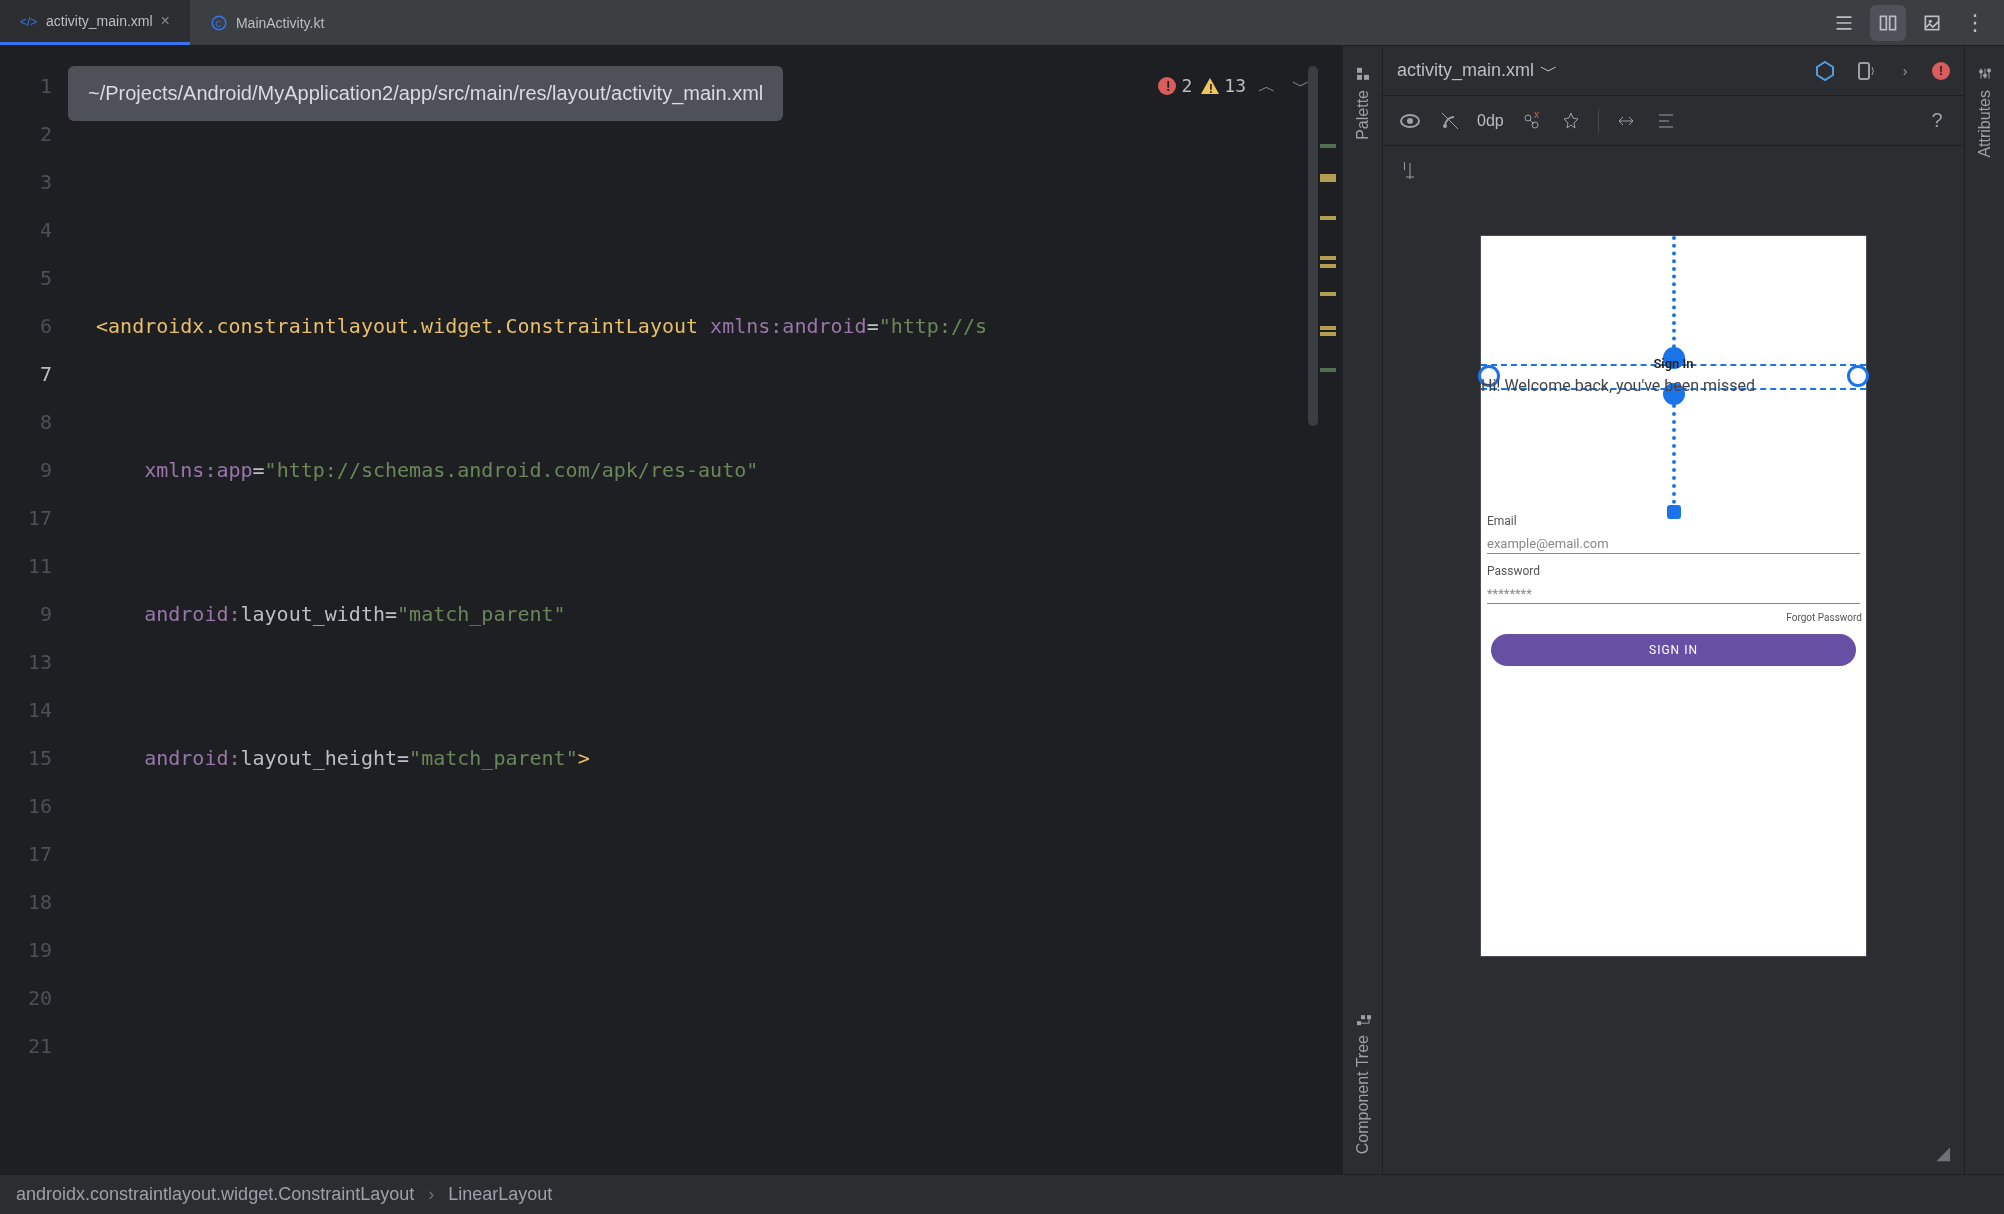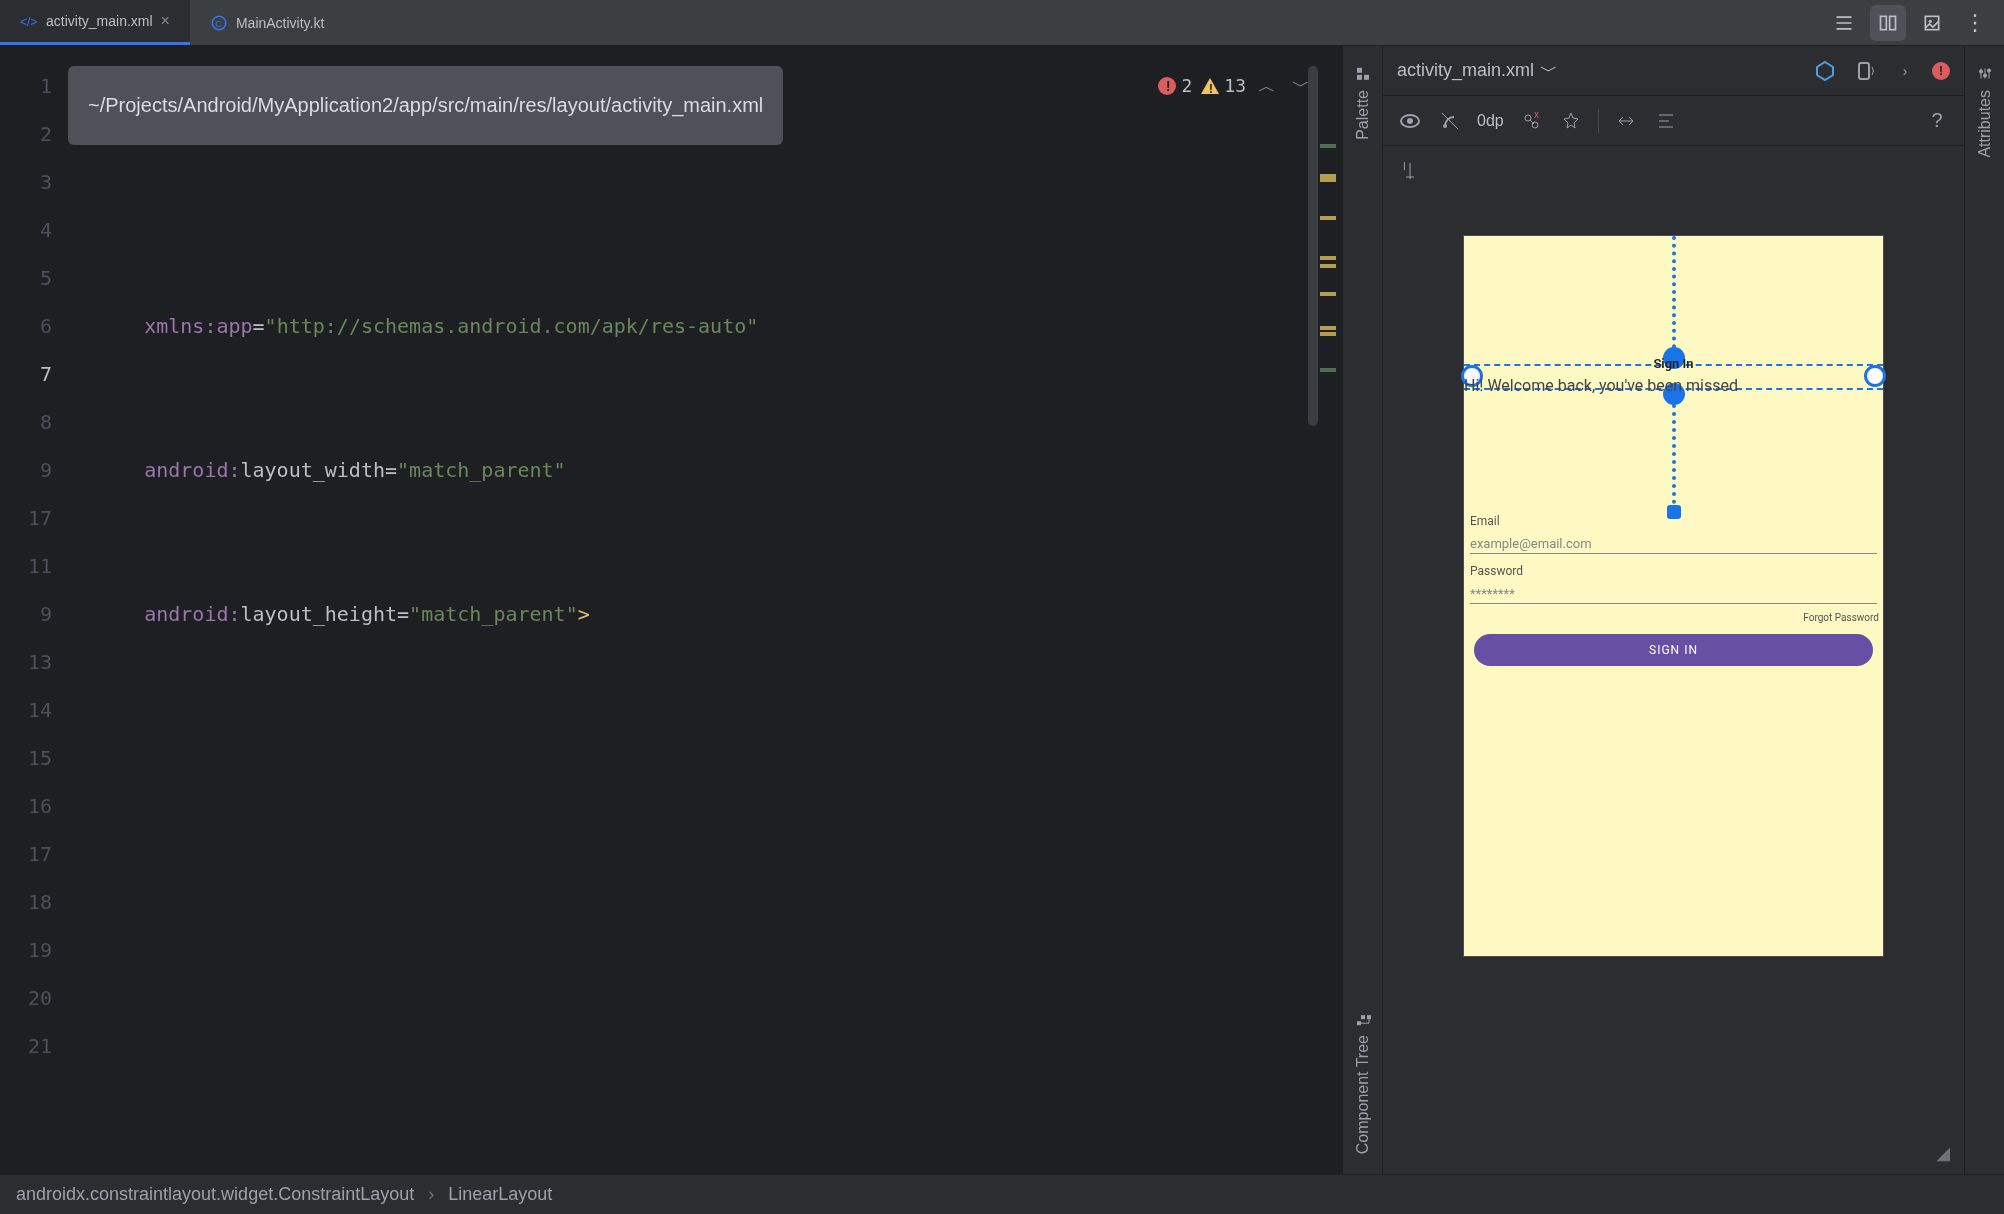--- a/index.html
+++ b/index.html
@@ -9,21 +9,21 @@
   .tabbar { height:46px; background:#3C3F41; display:flex; align-items:stretch; border-bottom:1px solid #1E1F22; position:relative; }
   .tab { display:flex; align-items:center; gap:8px; padding:0 20px; color:#BCBEC4; cursor:pointer; }
   .tab.active { background:#2B2D30; border-bottom:3px solid #3574F0; }
   .tab .close { color:#868A91; font-size:16px; }
   .tab-icon { width:18px; height:18px; }
   .tabbar-right { position:absolute; right:10px; top:0; bottom:0; display:flex; align-items:center; gap:8px; }
   .ib { width:36px; height:36px; display:flex; align-items:center; justify-content:center; border-radius:6px; color:#BCBEC4; }
   .ib.active { background:#4E5157; }
   .ib.dots { font-size:22px; letter-spacing:2px; }
   
-  .tooltip { position:absolute; top:66px; left:68px; background:#4E5157; color:#D9DBE2; padding:28px 20px; border-radius:6px; font-size:20px; z-index:50; }
+  .tooltip { position:absolute; top:66px; left:68px; background:#4E5157; color:#D9DBE2; padding:16px 20px; border-radius:6px; font-size:20px; z-index:50; }
   
   .main { flex:1; display:flex; overflow:hidden; }
   .editor-pane { flex:1; display:flex; flex-direction:column; position:relative; background:#1E1F22; overflow:hidden; }
   .design-pane { width:582px; background:#2B2D30; border-left:1px solid #1E1F22; display:flex; flex-direction:column; }
   
   .editor-body { flex:1; display:flex; overflow:hidden; position:relative; font-family:"Consolas","Menlo",monospace; font-size:20px; line-height:48px; }
   .gutter { width:72px; background:#1E1F22; text-align:right; color:#4B5059; padding-top:16px; }
   .gutter div { padding-right:20px; height:48px; }
   .gutter div.sel { color:#BCBEC4; }
   .code { flex:1; padding-top:16px; white-space:pre; overflow:hidden; position:relative; }
@@ -55,21 +55,21 @@
   .side-rail.right { border-left:none; border-left:1px solid #1E1F22; }
   
   .dt-row { display:flex; align-items:center; padding:10px 14px; gap:14px; border-bottom:1px solid #1E1F22; color:#BCBEC4; min-height:50px;}
   .dt-file { display:flex; align-items:center; gap:6px; font-size:18px; }
   .dt-row .grow { flex:1; }
   .dt-ic { width:26px; height:26px; display:flex; align-items:center; justify-content:center; color:#9DA0A8; }
   .dp { font-size:16px; }
   .red-dot { width:18px;height:18px;border-radius:50%; background:#DB5C5C; display:flex;align-items:center;justify-content:center;color:#1E1F22;font-size:12px;font-weight:bold;}
   
   .canvas-wrap { flex:1; display:flex; align-items:flex-start; justify-content:center; padding:40px 0; position:relative; overflow:hidden; }
-  .device { width:419px; height:720px; background:#fef9c3; position:relative; box-shadow:0 0 0 1px #4B4D52; font-family:Roboto,Arial,sans-serif; color:#222; }
+  .device { width:385px; height:720px; background:#ffffff; position:relative; box-shadow:0 0 0 1px #4B4D52; font-family:Roboto,Arial,sans-serif; color:#222; }
   
   .zig-v { position:absolute; left:50%; width:0; border-left:4px dotted #1A73E8; transform:translateX(-2px); }
   .zig-v.top { top:0; height:120px; }
   .zig-v.bot { top:160px; height:116px; }
   .guide-h { position:absolute; left:0; right:0; top:128px; border-top:2px dashed #1A73E8; }
   .guide-h2{ position:absolute; left:0; right:0; top:152px; border-top:2px dashed #1A73E8; }
   .anchor { position:absolute; width:22px; height:22px; background:#1A73E8; border-radius:50%; transform:translate(-50%,-50%); }
   .anchor.sq { border-radius:3px; width:14px; height:14px; }
   .anchor.ring { background:#FDFBFF; border:3px solid #1A73E8; }
   
@@ -152,20 +152,21 @@
             <div>15</div>
           <div>16</div>
             <div>17</div>
             <div>18</div>
           <div>19</div>
             <div>20</div>
             <div>21</div>
         </div>
         <div class="code">
           <div class="line">&nbsp;</div>
+          <div class="line"><span class="tag">&lt;</span><span class="tag">androidx.constraintlayout.widget.ConstraintLayout </span><span class="ns">xmlns:</span><span class="ns">android</span><span class="op">=</span><span class="str">"http://s</span></div>
           <div class="line">    <span class="ns">xmlns:</span><span class="ns">app</span><span class="op">=</span><span class="str">"http://schemas.android.com/apk/res-auto"</span></div>
           <div class="line">    <span class="ns">android:</span><span class="attr">layout_width</span><span class="op">=</span><span class="str">"match_parent"</span></div>
           <div class="line">    <span class="ns">android:</span><span class="attr">layout_height</span><span class="op">=</span><span class="str">"match_parent"</span><span class="tag">&gt;</span></div>
           <div class="line">&nbsp;</div>
           <div class="line">        </div>
           
           
           
           
           

